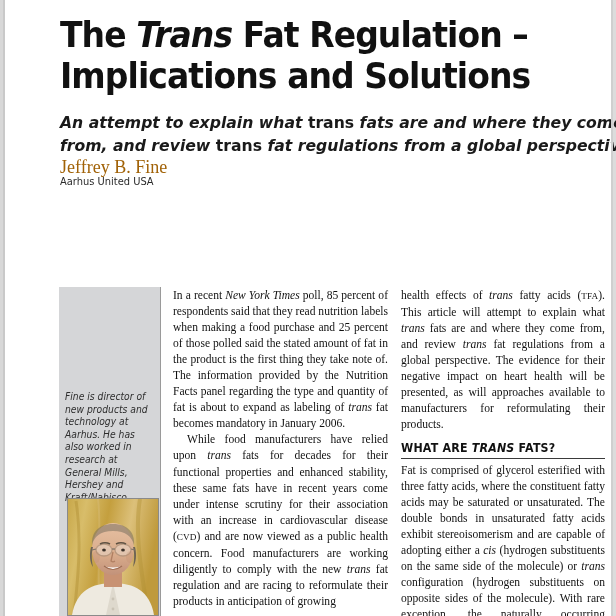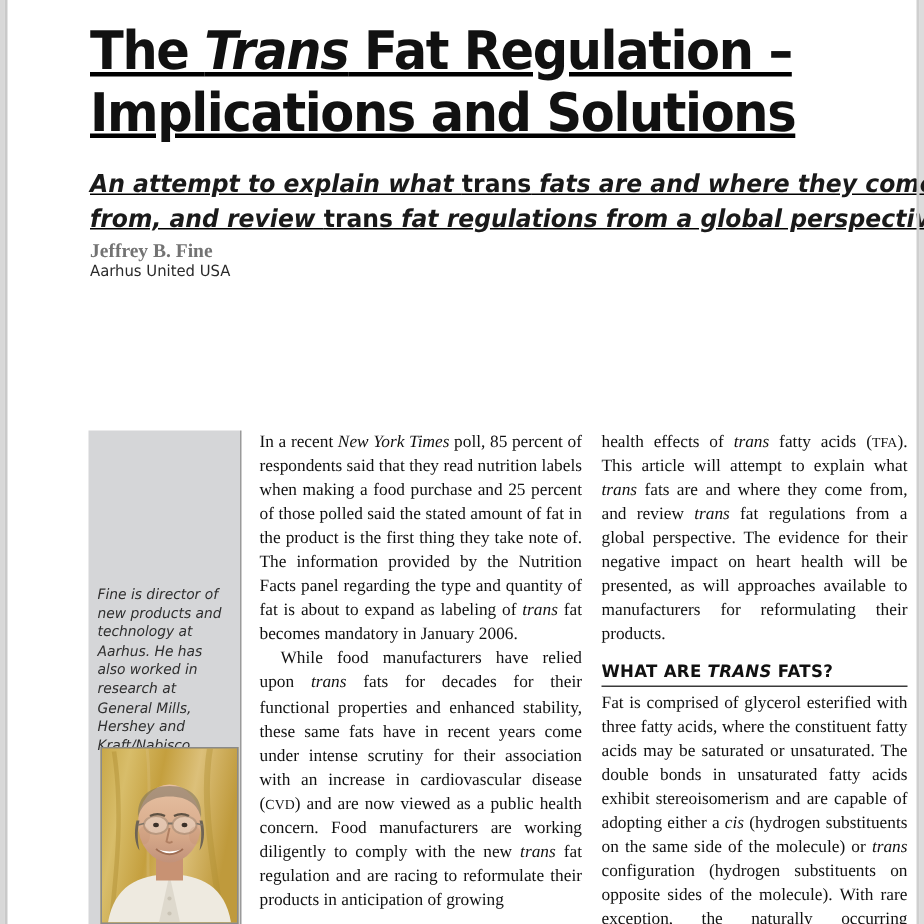--- a/index.html
+++ b/index.html
@@ -15,21 +15,21 @@
     position:absolute;inset:0;
     background:#ffffff;
     box-sizing:border-box;
     border-left:3px solid #d8d8d8;
     border-right:3px solid #dcdcdc;
   }
   .edge-l{position:absolute;left:0;top:0;width:2px;height:616px;background:#c9c9c9;}
   .edge-r{position:absolute;right:0;top:0;width:2px;height:616px;background:#cfcfcf;}
 
   
-  .masthead{position:absolute;left:57px;top:14px;width:545px;text-decoration:underline;}
+  .masthead{position:absolute;left:57px;top:14px;width:545px;}
   .title{
     font-family:"DejaVu Sans", sans-serif;
     font-weight:700;
     font-size:35.5px;
     line-height:41px;
     letter-spacing:-1.0px;
     color:#111111;
     margin:0;
     transform:scaleX(0.93);
     transform-origin:left top;
@@ -46,21 +46,21 @@
     margin:0;
     padding-top:16px;
     transform:scaleX(0.955);
     transform-origin:left top;
     white-space:nowrap;
   }
   .subtitle .ro{font-style:normal;}
   .byline{position:absolute;left:57px;top:160px;}
   .byline .name{
     font-family:"Liberation Serif", serif;
-    font-weight:700;font-size:13px;line-height:14px;color:#737373;
+    font-weight:400;font-size:18px;line-height:14px;color:#a16207;
   }
   .byline .org{
     font-family:"DejaVu Sans", sans-serif;
     font-size:10.3px;line-height:14px;color:#2a2a2a;
     transform:scaleX(0.96);transform-origin:left top;
   }
 
   
   .body-area{position:absolute;left:0;top:287px;width:616px;height:329px;}
 

